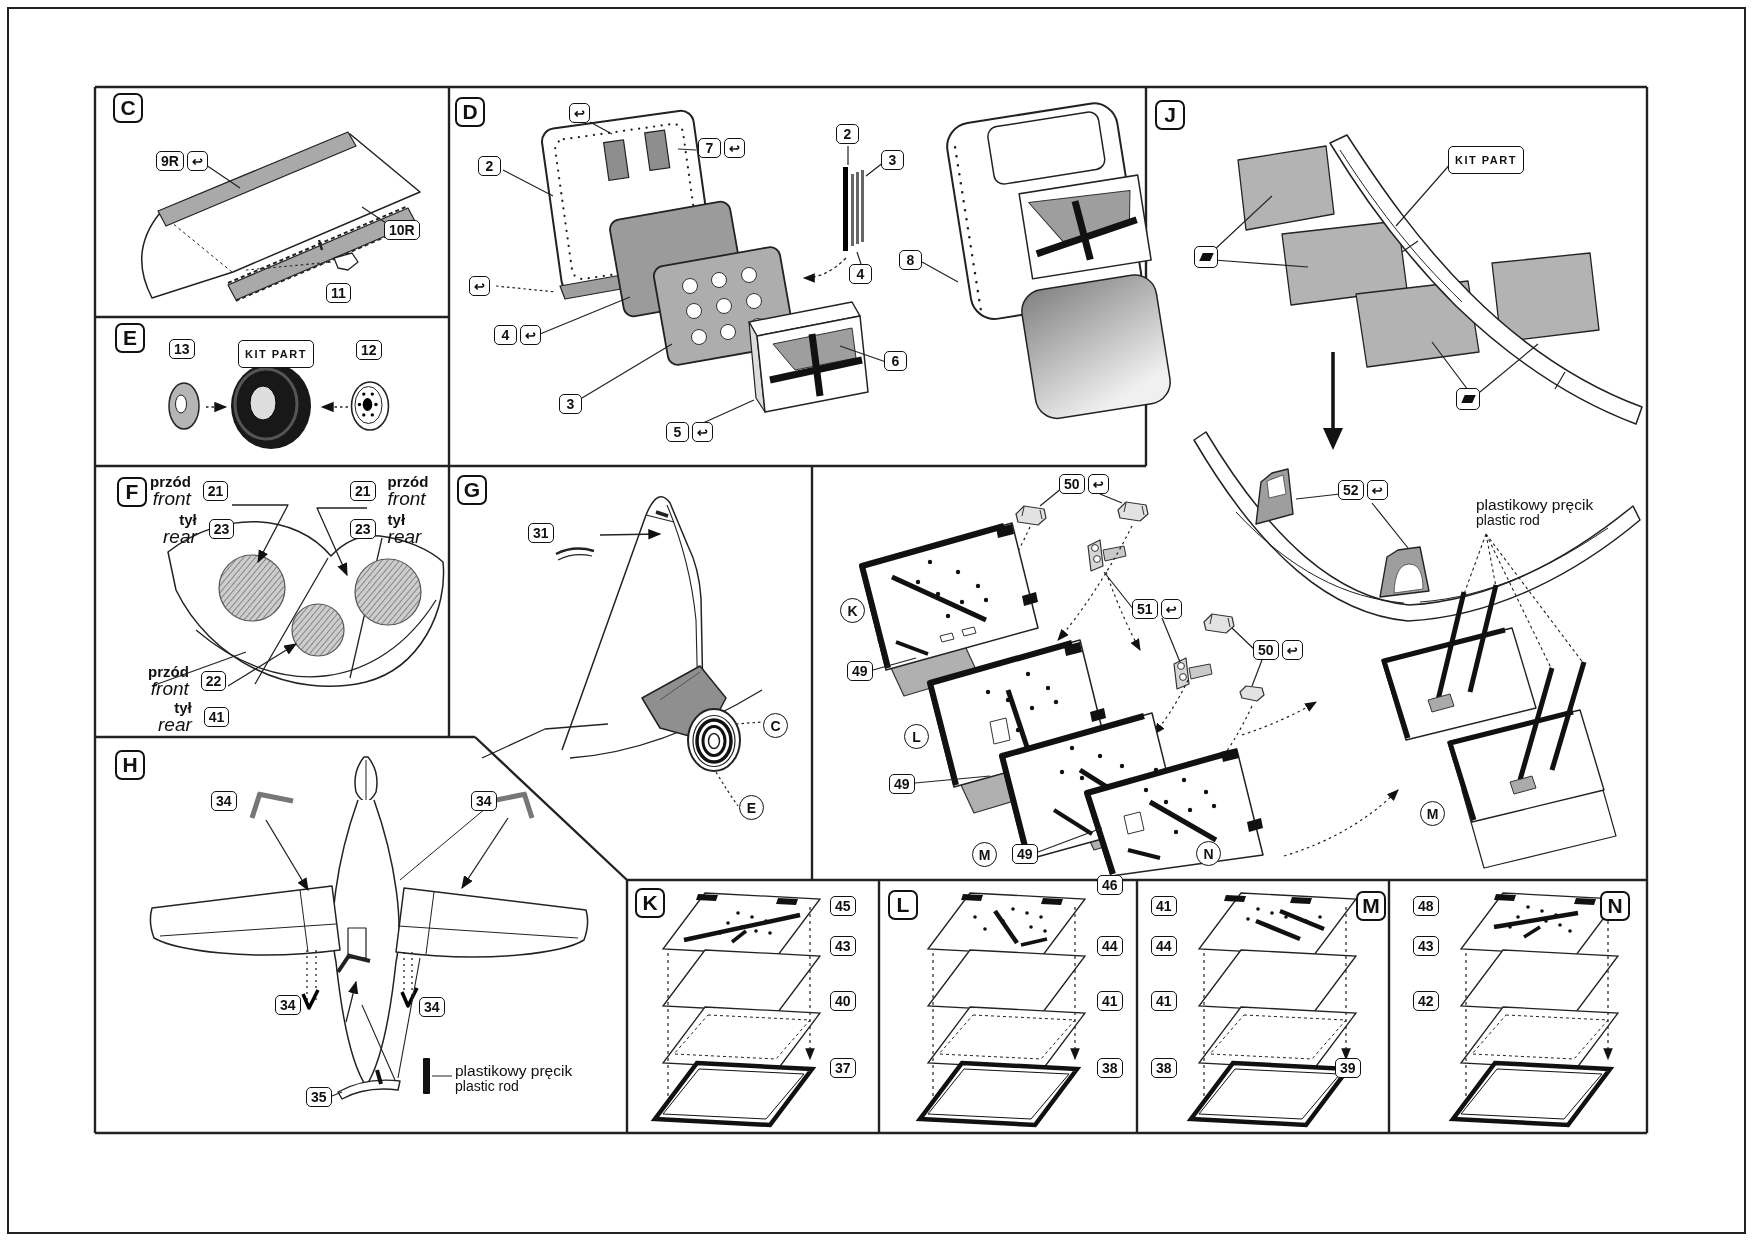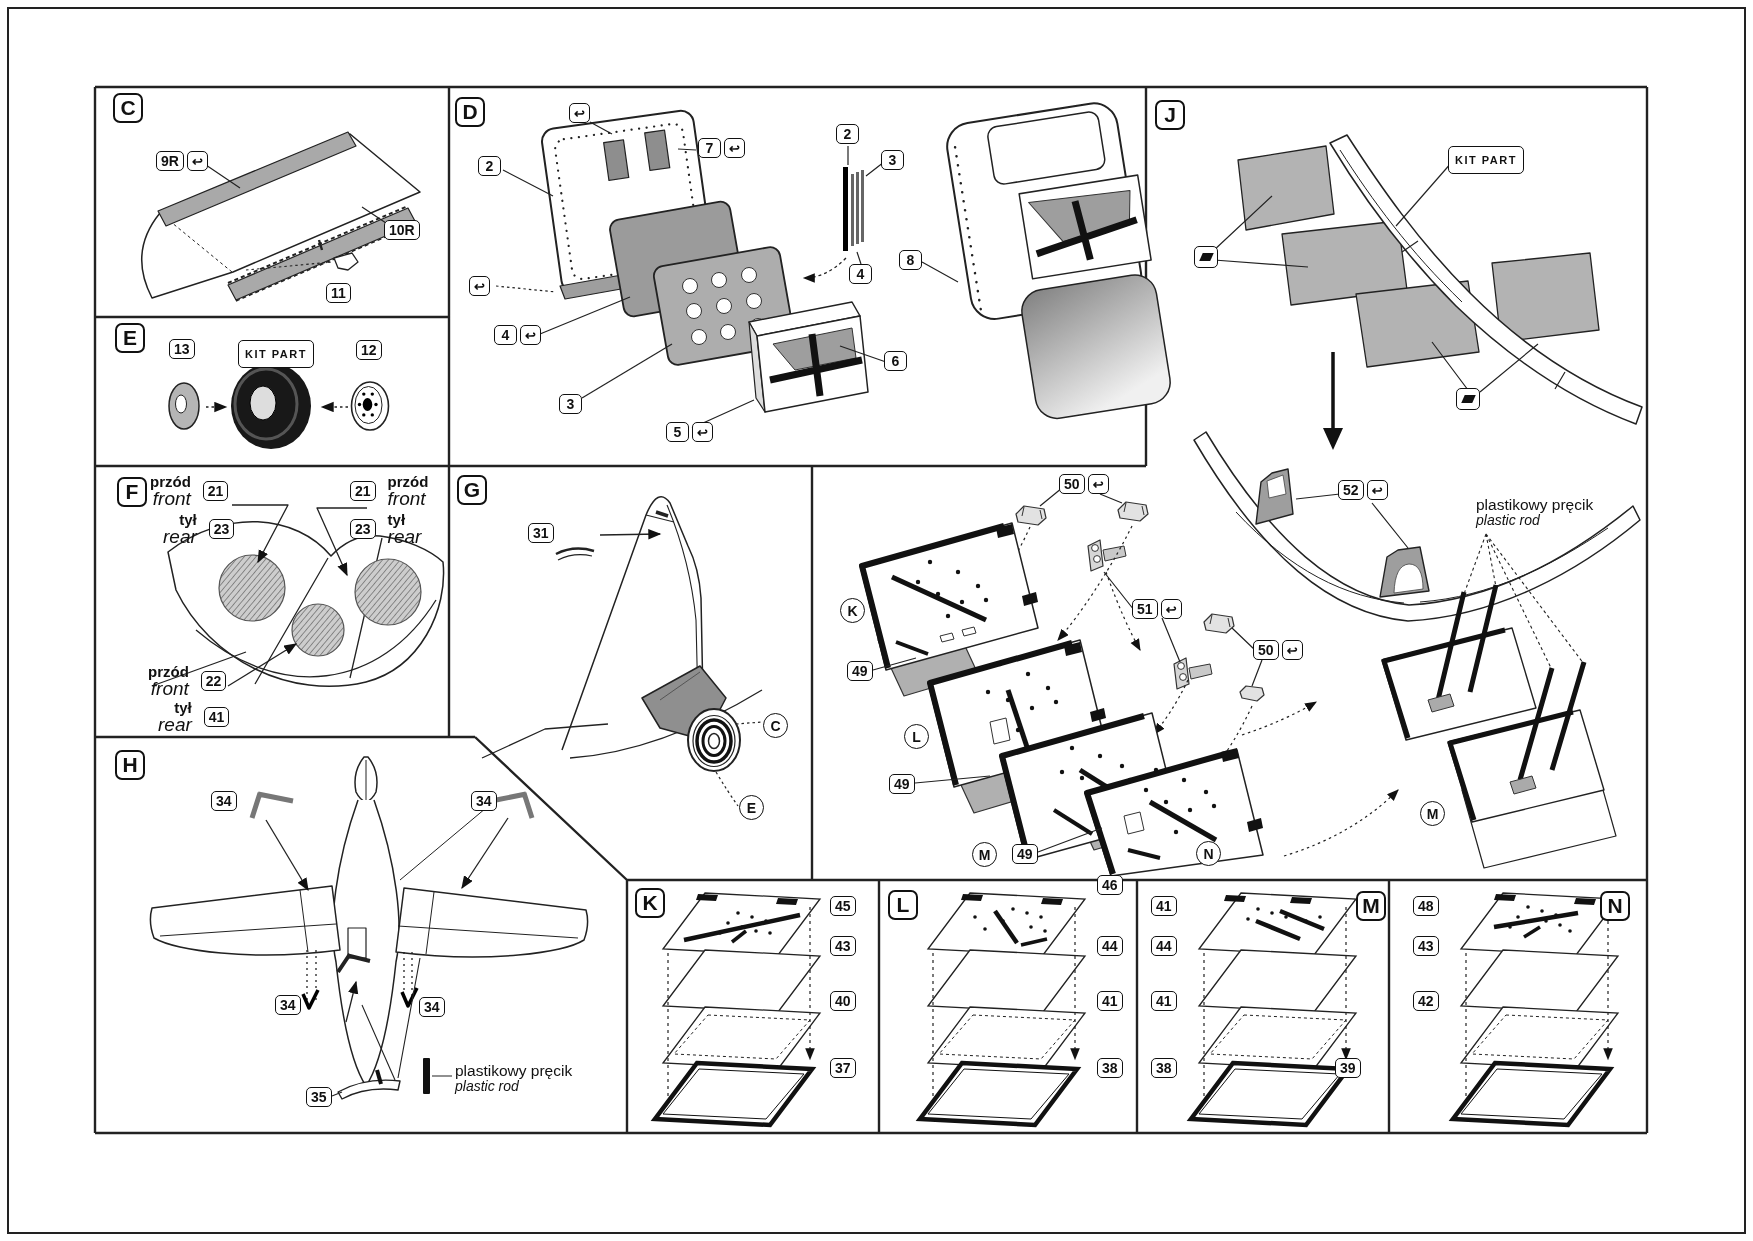--- a/index.html
+++ b/index.html
@@ -20,21 +20,21 @@
   .cref{position:absolute;z-index:4;display:flex;align-items:center;justify-content:center;
         width:23px;height:23px;border:1.8px solid #111;border-radius:50%;background:#fff;
         font-size:14px;font-weight:bold}
   .fgrp{position:absolute;display:flex;gap:12px;z-index:4;align-items:center}
   .fgrp .txt{display:flex;flex-direction:column;line-height:1.02}
   .fgrp .txt.ra{align-items:flex-end}
   .fgrp .pl{font-weight:bold;font-size:15px}
   .fgrp .en{font-style:italic;font-size:19px}
   .note{position:absolute;z-index:4;line-height:1.12}
   .note .pl{font-weight:normal;font-size:15.5px}
-  .note .en{font-style:italic;font-size:14px}
+  .note .en{font-size:14px}
   .resin{position:absolute;z-index:4;width:22px;height:20px;border:1.7px solid #111;
          border-radius:5px;background:#fff;display:flex;align-items:center;justify-content:center}
   .resin i{display:block;width:11px;height:8px;background:#111;transform:skewX(-24deg)}
 </style>
 </head>
 <body>
 
 <div id="page">
 
 <svg id="art" width="1753" height="1241" viewBox="0 0 1753 1241">

